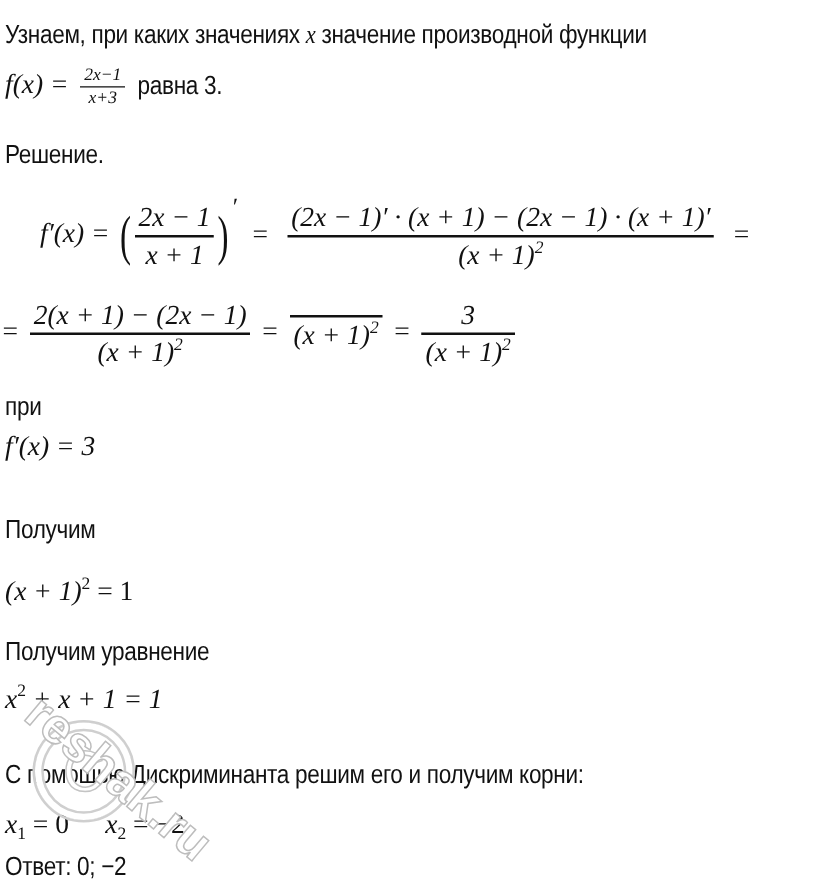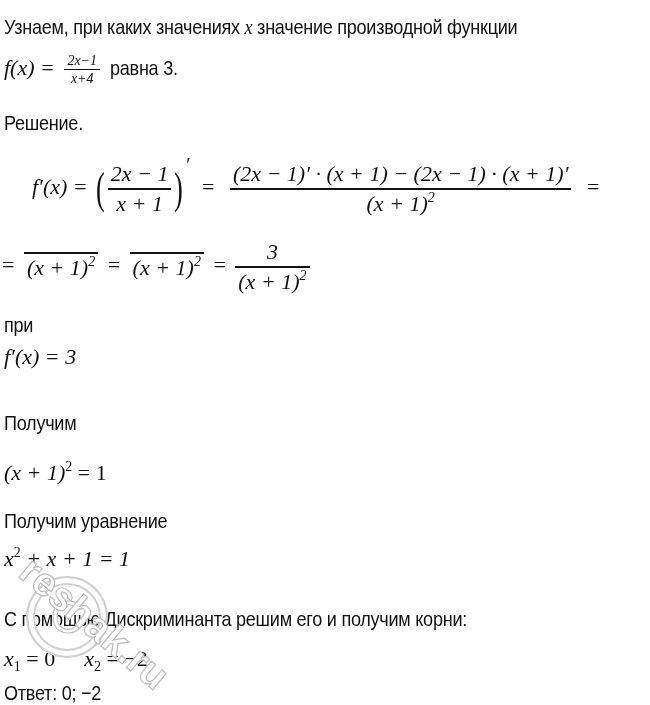--- a/index.html
+++ b/index.html
@@ -43,21 +43,21 @@
 
 <div class="line" style="top:14px;">
   <span class="txt"><span>Узнаем, при каких значениях </span><span class="m i">x</span><span> значение производной функции</span></span>
 </div>
 
 <div class="line" style="top:52px;">
   <span class="m i">f(x) =</span>
   <span class="frac small m i">
     <span class="num">2x−1</span>
     <span class="bar"></span>
-    <span class="den">x+4</span>
+    <span class="den">x+3</span>
   </span>
   <span class="txt">равна 3.</span>
 </div>
 
 <div class="line" style="top:110px;text-align:right;">
   <span class="txt">Решение.</span>
 </div>
 
 <div class="line" style="top:160px;margin-left:28px;">
   <span class="m i">f′(x) =</span>
@@ -71,20 +71,21 @@
     <span class="num">(2x − 1)′ · (x + 1) − (2x − 1) · (x + 1)′</span>
     <span class="bar"></span>
     <span class="den"><span>(x + 1)</span><sup>2</sup></span>
   </span>
   <span class="m eq">=</span>
 </div>
 
 <div class="line" style="top:238px;left:2px;">
   <span class="m">=</span>
   <span class="frac m i">
+    <span class="num">2(x + 1) − (2x − 1)</span>
     <span class="bar"></span>
     <span class="den"><span>(x + 1)</span><sup>2</sup></span>
   </span>
   <span class="m">=</span>
   <span class="frac m i">
     <span class="bar"></span>
     <span class="den"><span>(x + 1)</span><sup>2</sup></span>
   </span>
   <span class="m">=</span>
   <span class="frac m i">

